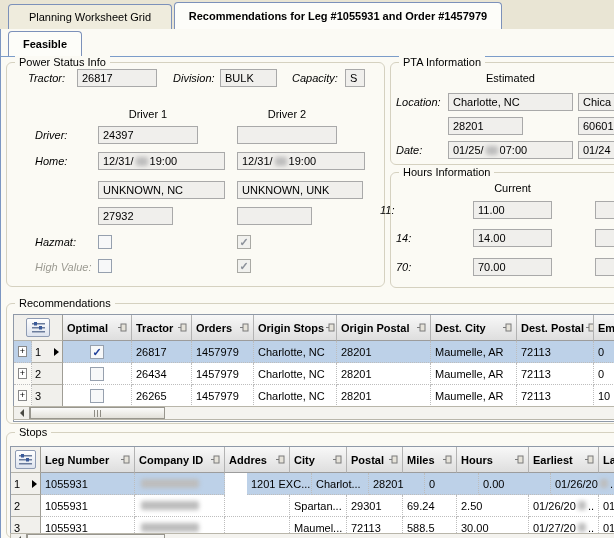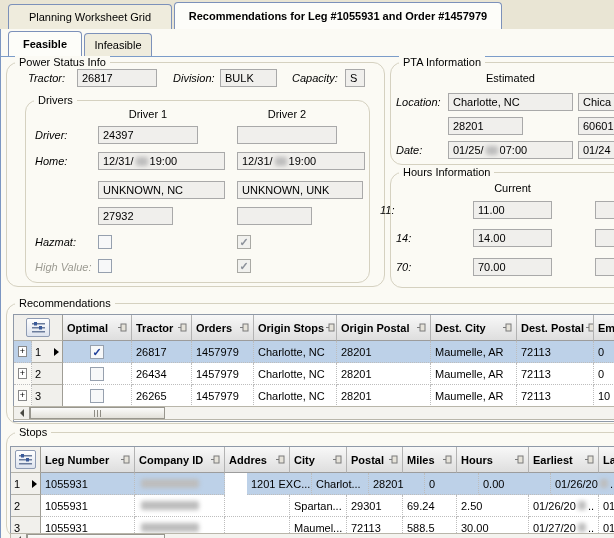--- a/index.html
+++ b/index.html
@@ -12,21 +12,21 @@
   .tabstrip1 { position:absolute; left:0; top:0; width:614px; height:29px;
     background:#e9e5d4; border-bottom:1px solid #8ba0c6; }
   .tab { position:absolute; box-sizing:border-box; border:1px solid #7c91ba; border-bottom:none;
     border-radius:4px 4px 0 0; display:flex; align-items:center; justify-content:center;
     background:#efecdd; cursor:default; white-space:nowrap; }
   .tab.active { background:#fdfdf9; font-weight:bold; z-index:3; }
   .tabstrip2 { position:absolute; left:0; top:29px; width:614px; height:27px;
     background:#fbfaf4; border-bottom:1px solid #7b9cc9; }
   .page-edge { position:absolute; left:0; top:29px; width:1px; height:509px; background:#7c96c2; z-index:5; }
   
-  .grp { position:absolute; box-sizing:border-box; border:1px solid #d5d1c0; border-radius:12px; }
+  .grp { position:absolute; box-sizing:border-box; border:1px solid #d5d1c0; border-radius:6px; }
   .grp-lbl { position:absolute; top:-7px; left:8px; background:#fbfaf4; padding:0 4px; white-space:nowrap; }
   .lbl { position:absolute; white-space:nowrap;font-style:italic; }
   .lbl.dim { color:#9c9b92; }
   .hdr-lbl { position:absolute; text-align:center; }
   
   .tb { position:absolute; box-sizing:border-box; height:18px; background:#f0efec;
     border:1px solid #a9a9a9; display:flex; align-items:center; padding:0 4px;
     white-space:nowrap; overflow:hidden; }
   .tb.ctr { justify-content:flex-start; }
   
@@ -80,45 +80,39 @@
     </div>
     <div class="tab active" style="left:174px; top:2px; width:328px; height:27px;">
       <span>Recommendations for Leg #1055931 and Order #1457979</span>
     </div>
   </div>
 
   <div class="tabstrip2">
     <div class="tab active" style="left:8px; top:2px; width:74px; height:25px;">
       <span>Feasible</span>
     </div>
-    <div class="tab" style="left:84px; top:4px; width:68px; height:23px;">
-      <span>Infeasible</span>
-    </div>
   </div>
   <div class="page-edge"></div>
 
   <div class="grp" style="left:6px; top:62px; width:379px; height:225px;">
     <span class="grp-lbl">Power Status Info</span>
   </div>
   <span class="lbl" style="left:28px; top:72px;">Tractor:</span>
   <div class="tb" style="left:77px; top:69px; width:80px;">
     <span>26817</span>
   </div>
   <span class="lbl" style="left:173px; top:72px;">Division:</span>
   <div class="tb" style="left:220px; top:69px; width:57px;">
     <span>BULK</span>
   </div>
   <span class="lbl" style="left:292px; top:72px;">Capacity:</span>
   <div class="tb" style="left:345px; top:69px; width:20px;">
     <span>S</span>
   </div>
 
-  <div class="grp" style="left:25px; top:100px; width:345px; height:183px;">
-    <span class="grp-lbl">Drivers</span>
-  </div>
   <span class="hdr-lbl" style="left:98px; top:108px; width:100px;">Driver 1</span>
   <span class="hdr-lbl" style="left:237px; top:108px; width:100px;">Driver 2</span>
 
   <span class="lbl" style="left:35px; top:129px;">Driver:</span>
   <div class="tb" style="left:98px; top:126px; width:100px;">
     <span>24397</span>
   </div>
   <div class="tb" style="left:237px; top:126px; width:100px;">
     <span></span>
   </div>

